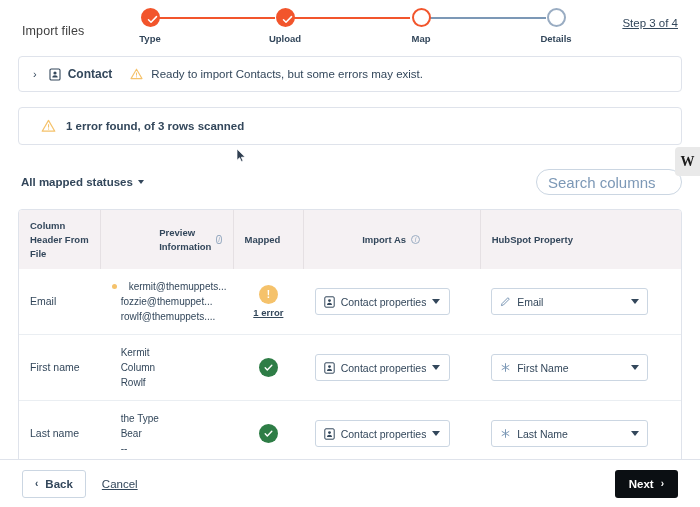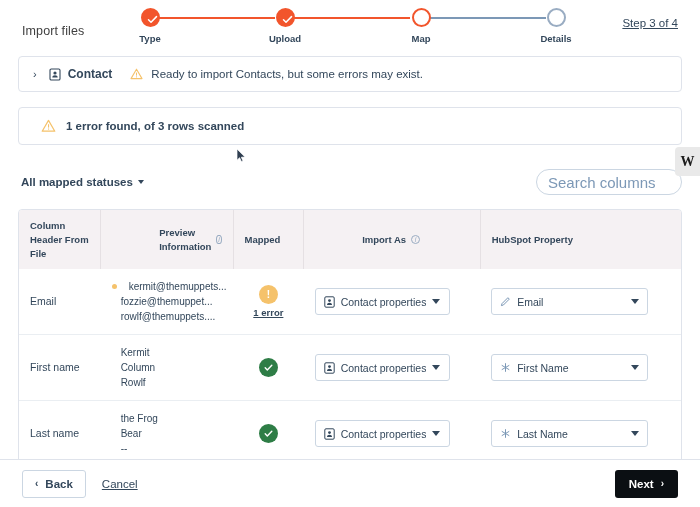--- a/index.html
+++ b/index.html
@@ -449,21 +449,21 @@
               <span class="caret-dd"></span>
             </div>
           </td>
         </tr>
 
         <tr>
           <td class="hdr-cell">Last name</td>
           <td>
             <div class="preview-lines">
               <div class="pl indented">
-                  <span>the Frog</span>
+                  <span>the Type</span>
                 </div>
               <div class="pl indented">
                   <span>Bear</span>
                 </div>
               <div class="pl indented">
                   <span>--</span>
                 </div>
             </div>
           </td>
           <td class="mapped-cell">

